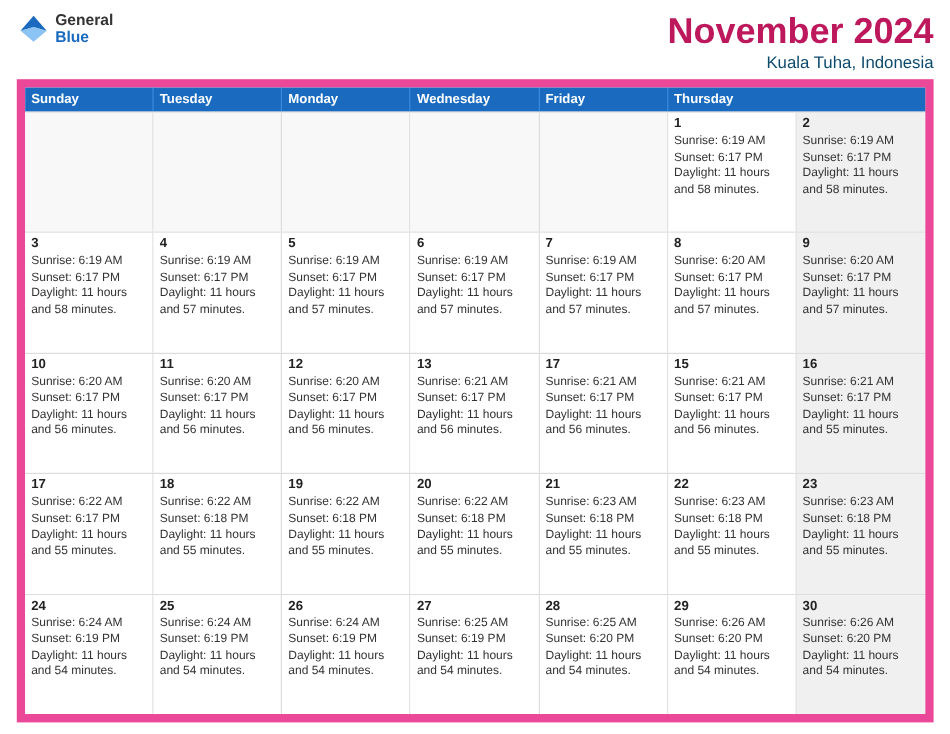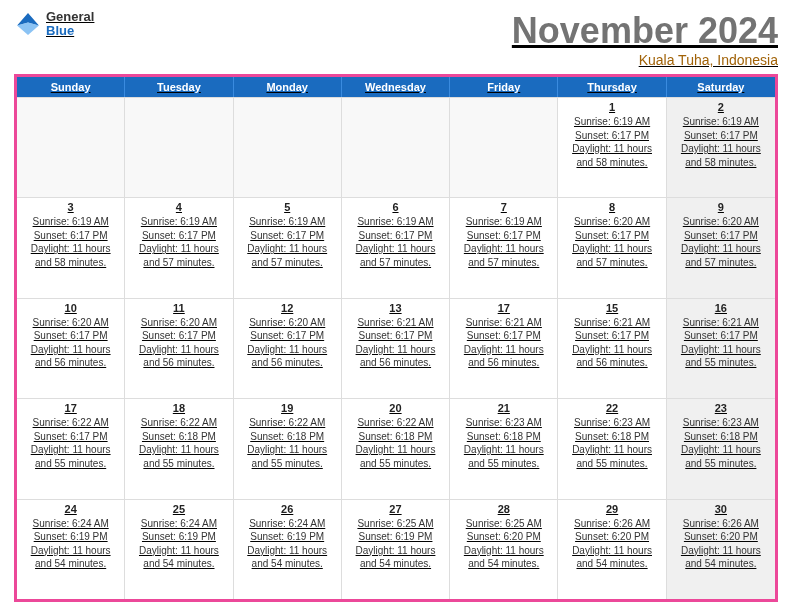--- a/index.html
+++ b/index.html
@@ -9,21 +9,20 @@
       width: 792px;
       height: 612px;
       overflow: hidden;
     }
     .page {
       width: 792px;
       height: 612px;
       padding: 10px 14px 10px 14px;
       display: flex;
       flex-direction: column;
-      text-decoration: underline;
     }
     .header {
       display: flex;
       justify-content: space-between;
       align-items: flex-start;
       margin-bottom: 6px;
     }
     .logo {
       display: flex;
       align-items: center;
@@ -39,35 +38,34 @@
     .logo-text .general { color: #333; }
     .logo-text .blue { color: #1a6bbf; }
     .logo-icon {
       width: 28px;
       height: 28px;
     }
     .title-area {
       text-align: right;
     }
     .title-area h1 {
-      font-size: 36px;
+      font-size: 30px;
       font-weight: bold;
-      color: #737373;
+      color: #be185d;
     }
     .title-area h2 {
       font-size: 14px;
-      color: #a16207;
+      color: #0c4a6e;
       font-weight: normal;
     }
     .calendar {
       flex: 1;
       display: flex;
       flex-direction: column;
-      border: 3px solid #ec4899;
-      text-align: center;
+      border: 7px solid #ec4899;
     }
     .cal-header {
       display: grid;
       grid-template-columns: repeat(7, 1fr);
       background: #1a6bbf;
     }
     .cal-header-cell {
       color: #fff;
       font-size: 11px;
       font-weight: bold;
@@ -131,21 +129,20 @@
   </div>
 
   <div class="calendar">
     <div class="cal-header" id="cal-header-row">
         <div class="cal-header-cell">Sunday</div>
         <div class="cal-header-cell">Tuesday</div>
         <div class="cal-header-cell">Monday</div>
         <div class="cal-header-cell">Wednesday</div>
         <div class="cal-header-cell">Friday</div>
         <div class="cal-header-cell">Thursday</div>
-        <div class="cal-header-cell">Saturday</div>
       </div>
     <div class="cal-body" id="cal-body">
         <div class="cal-row">
           <div class="cal-cell empty"></div>
           <div class="cal-cell empty"></div>
           <div class="cal-cell empty"></div>
           <div class="cal-cell empty"></div>
           <div class="cal-cell empty"></div>
           <div class="cal-cell">
             <div class="day-num">1</div>

